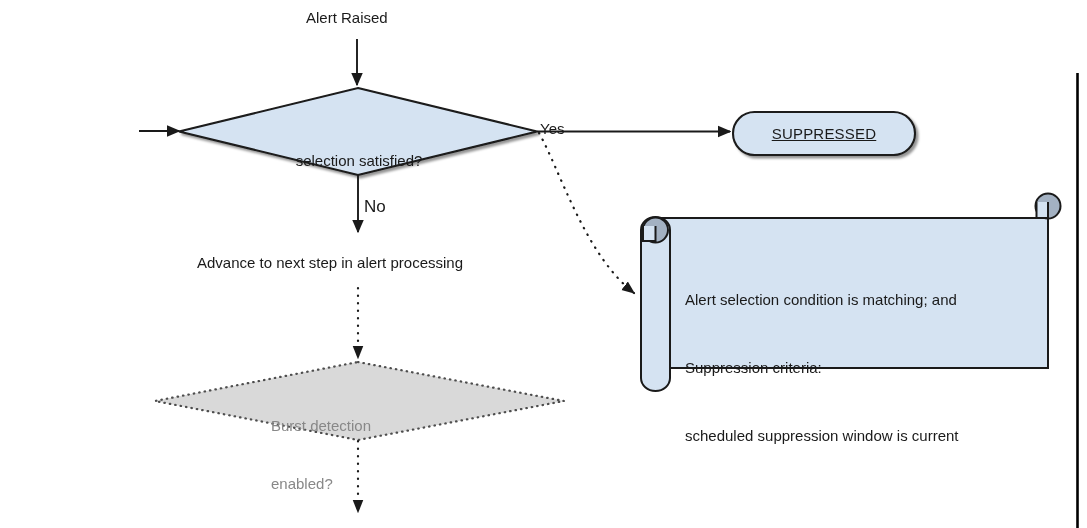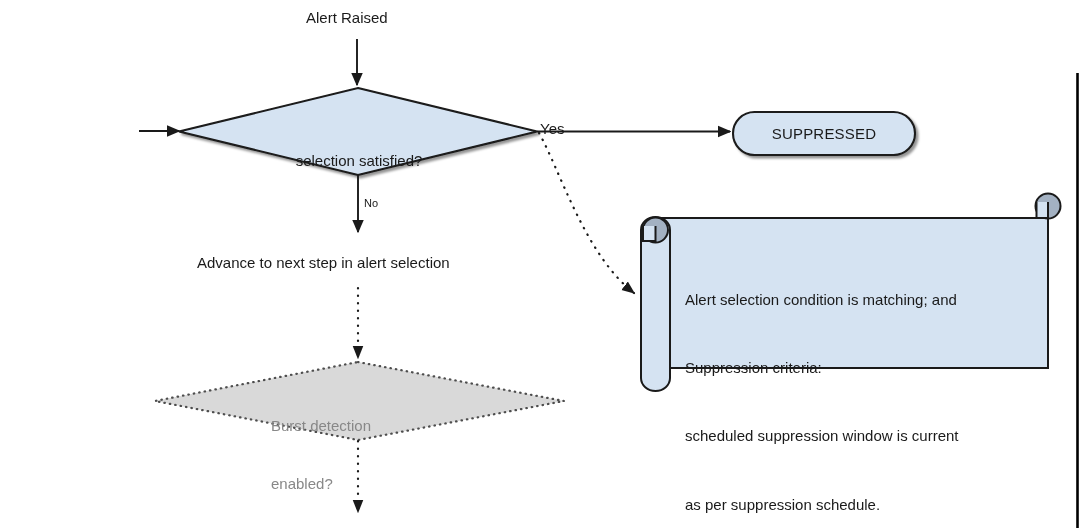--- a/index.html
+++ b/index.html
@@ -38,38 +38,39 @@
   .lbl-sched {
     left: 40px; top: 111px;
     font-size: 15px;
   }
   .lbl-yes {
     left: 540px; top: 119px;
     font-size: 15px;
   }
   .lbl-no {
     left: 364px; top: 196px;
-    font-size: 11px;
+    font-size: 17px;
   }
   .lbl-advance {
     left: 197px; top: 253px;
     font-size: 15px;
   }
   .lbl-diamond {
     left: 240px; top: 113px;
     width: 238px;
     text-align: center;
     font-size: 15px;
   }
   .lbl-suppressed {
     left: 733px; top: 124px;
     width: 182px;
     text-align: center;
     font-size: 15px;
     letter-spacing: 0.2px;
+    text-decoration: underline;
   }
   .lbl-burst {
     left: 271px; top: 378px;
     font-size: 15px;
     color: #888888;
   }
   .lbl-note {
     left: 685px; top: 243px;
     font-size: 15px;
     color: #1a1a1a;
@@ -138,27 +139,26 @@
   <div class="dlabel lbl-diamond">
     <div>selection satisfied?</div>
   </div>
 
   <div class="dlabel lbl-yes">Yes</div>
 
   <div class="dlabel lbl-no">No</div>
 
   <div class="dlabel lbl-suppressed">SUPPRESSED</div>
 
-  <div class="dlabel lbl-advance">Advance to next step in alert selection</div>
+  <div class="dlabel lbl-advance">Advance to next step in alert processing</div>
 
   <div class="dlabel lbl-burst">
     <div>Burst detection</div>
     <div>enabled?</div>
   </div>
 
   <div class="dlabel lbl-note">
     <div>Alert selection condition is matching; and</div>
     <div>Suppression criteria:</div>
     <div>scheduled suppression window is current</div>
-    <div>as per suppression schedule.</div>
   </div>
 
 </div>
 
 </body></html>

